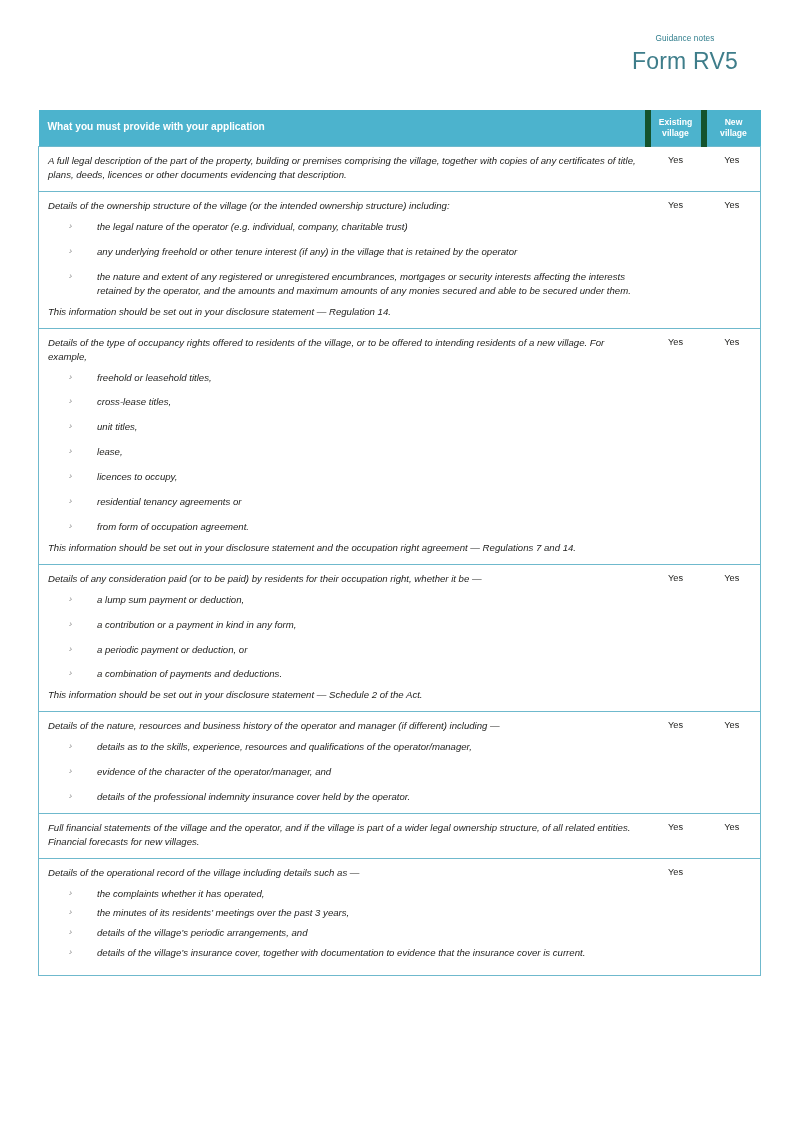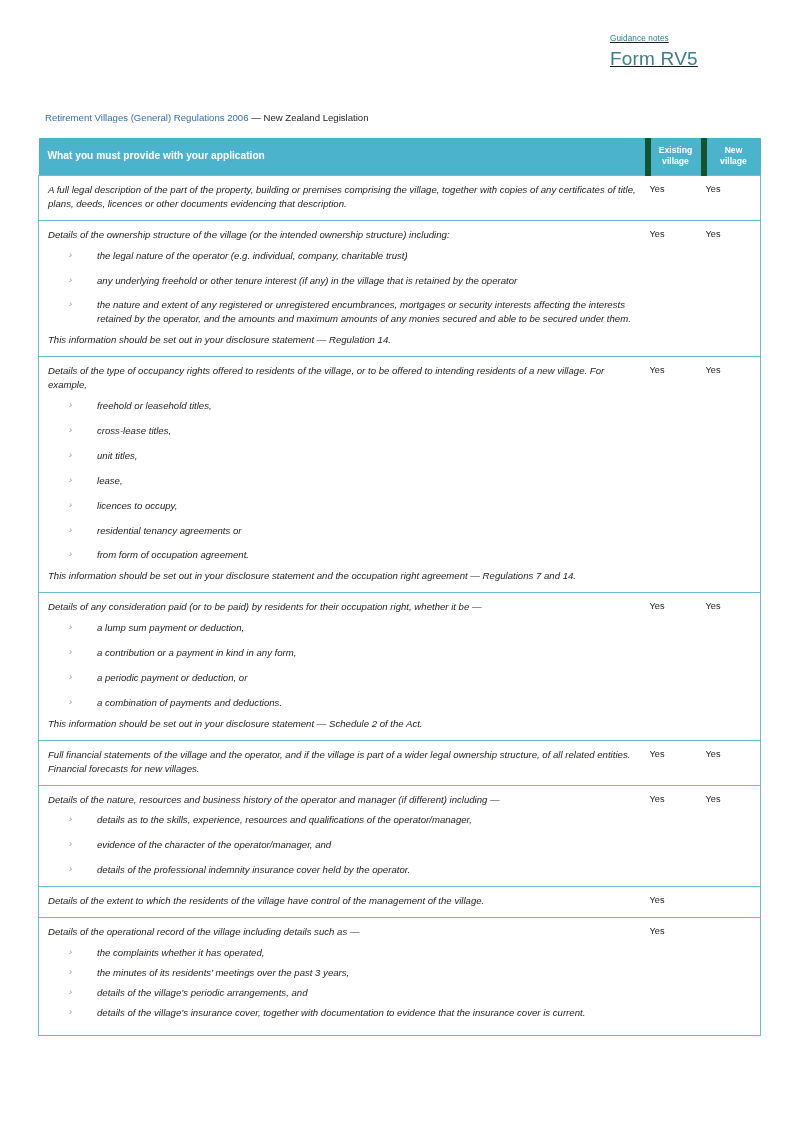--- a/index.html
+++ b/index.html
@@ -39,31 +39,31 @@
     color: #1d1d1b;
     letter-spacing: -0.1px;
     margin: 0;
     padding-top: 6px;
     line-height: 1.2;
   }
   .form-block {
     position: absolute;
     right: 40px;
     top: 34px;
+    text-align: center;
     width: 150px;
-    text-decoration: underline;
   }
   .guidance-notes {
     font-size: 8.2px;
     color: #2f7d8c;
     letter-spacing: 0.1px;
     line-height: 1.2;
   }
   .form-id {
-    font-size: 19px;
+    font-size: 23px;
     color: #3e7d8a;
     line-height: 1.25;
     margin-top: 3px;
     letter-spacing: 0.2px;
   }
   .legis-line {
     font-size: 9.6px;
     line-height: 1.3;
     color: #1d1d1b;
     margin-top: 9px;
@@ -118,20 +118,21 @@
     font-size: 9.6px;
     line-height: 1.45;
   }
   tbody tr td.cell-main {
     border-left: 1.2px solid #6fb9cd;
     padding: 7px 10px 9px 9px;
     text-align: left;
     font-style: italic;
   }
   tbody td.cell-yes {
+    text-align: center;
     padding: 7px 2px 9px 2px;
     font-size: 9.2px;
     color: #1d1d1b;
   }
   tbody td.cell-yes.last-col {
     border-right: 1.2px solid #6fb9cd;
   }
 
   .lead { margin: 0; }
   .lead + .bullets { margin-top: 7px; }
@@ -165,23 +166,20 @@
 
   <div class="masthead">
 
     <div class="form-block">
       <div class="guidance-notes">Guidance notes</div>
       <div class="form-id">Form RV5</div>
     </div>
   </div>
 
   <div style="padding: 0 40px 14px 45px;">
-    <div class="legis-line">
-      <a class="legis-link" href="#">Retirement Villages (General) Regulations 2006</a><span>  — New Zealand Legislation</span>
-    </div>
   </div>
 
   <div class="tbl-wrap">
     <table class="rv">
       <colgroup>
         <col class="c-main">
           <col class="c-exist">
           <col class="c-new">
       </colgroup>
       <thead>
@@ -244,43 +242,36 @@
                 <li><span class="chev">›</span><span>a periodic payment or deduction, or</span></li>
                 <li><span class="chev">›</span><span>a combination of payments and deductions.</span></li>
               </ul>
               <p class="tail">This information should be set out in your disclosure statement — Schedule 2 of the Act.</p>
             </td>
             <td class="cell-yes">Yes</td>
             <td class="cell-yes last-col">Yes</td>
           </tr>
           <tr>
             <td class="cell-main">
-              <p class="lead">Full financial statements of the village and the operator, and if the village is part of a wider legal ownership structure, of all related entities. Financial forecasts for new villages.</p>
-            </td>
-            <td class="cell-yes">Yes</td>
-            <td class="cell-yes last-col">Yes</td>
-          </tr>
-          <tr>
-            <td class="cell-main">
               <p class="lead">Details of the nature, resources and business history of the operator and manager (if different) including —</p>
               <ul class="bullets">
                 <li><span class="chev">›</span><span>details as to the skills, experience, resources and qualifications of the operator/manager,</span></li>
                 <li><span class="chev">›</span><span>evidence of the character of the operator/manager, and</span></li>
                 <li><span class="chev">›</span><span>details of the professional indemnity insurance cover held by the operator.</span></li>
               </ul>
             </td>
             <td class="cell-yes">Yes</td>
             <td class="cell-yes last-col">Yes</td>
           </tr>
           <tr>
             <td class="cell-main">
-              <p class="lead">Details of the extent to which the residents of the village have control of the management of the village.</p>
-            </td>
-            <td class="cell-yes">Yes</td>
-            <td class="cell-yes last-col"></td>
+              <p class="lead">Full financial statements of the village and the operator, and if the village is part of a wider legal ownership structure, of all related entities. Financial forecasts for new villages.</p>
+            </td>
+            <td class="cell-yes">Yes</td>
+            <td class="cell-yes last-col">Yes</td>
           </tr>
           <tr>
             <td class="cell-main">
               <p class="lead">Details of the operational record of the village including details such as —</p>
               <ul class="bullets tight">
                 <li><span class="chev">›</span><span>the complaints whether it has operated,</span></li>
                 <li><span class="chev">›</span><span>the minutes of its residents’ meetings over the past 3 years,</span></li>
                 <li><span class="chev">›</span><span>details of the village’s periodic arrangements, and</span></li>
                 <li><span class="chev">›</span><span>details of the village’s insurance cover, together with documentation to evidence that the insurance cover is current.</span></li>
               </ul>

